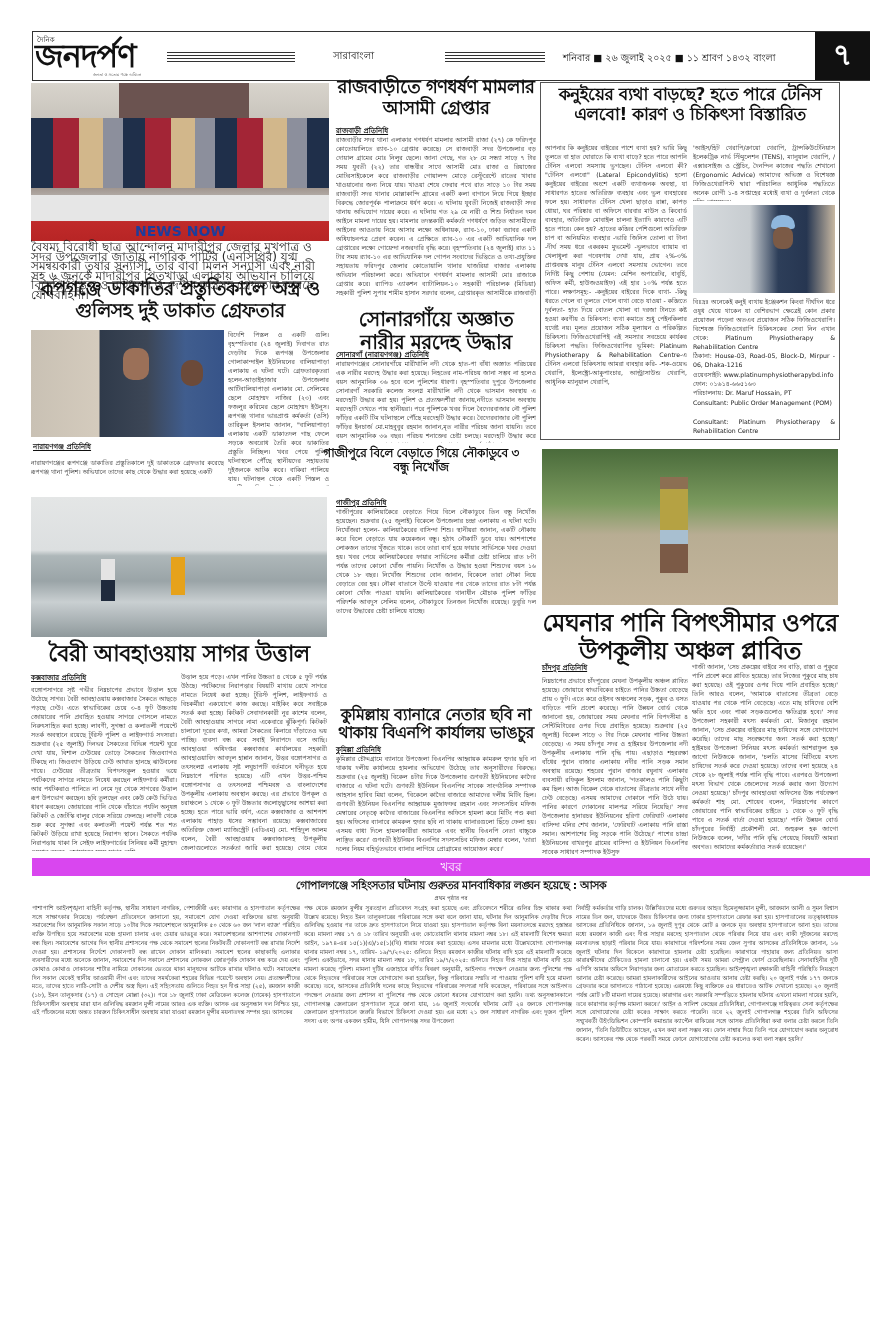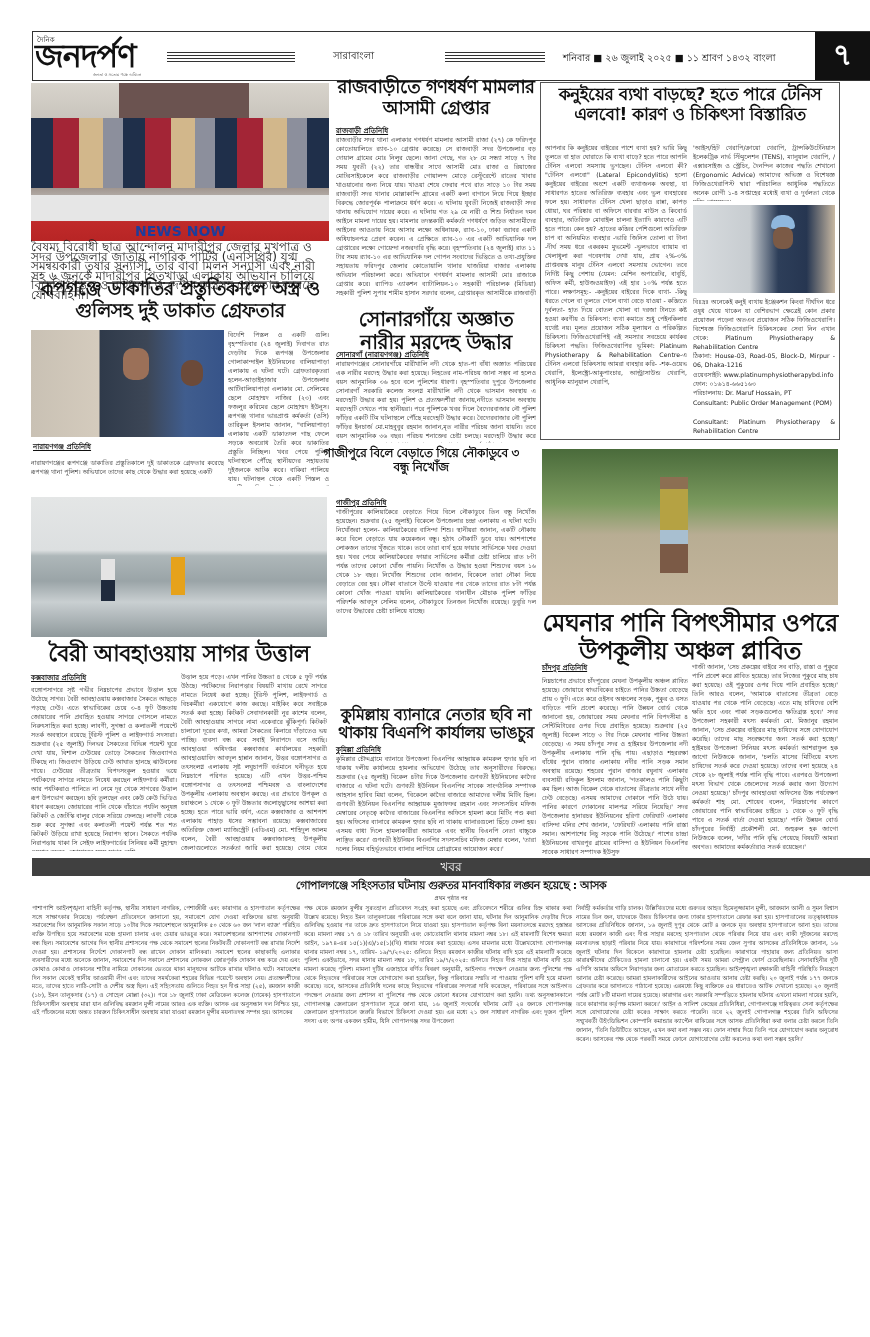--- a/index.html
+++ b/index.html
@@ -11,21 +11,21 @@
 .logo-tag{left:60px;top:40px;font-size:4px;color:#333}
 .rules{height:14px;background:repeating-linear-gradient(#fff 0 2px,#333 2px 3px)}
 .section-name{left:300px;top:16px;font-size:10px}
 .dateline{left:530px;top:19px;font-size:9.5px}
 .pageno{right:0;top:0;width:55px;height:48px;background:#111;color:#fff;font-size:30px;font-weight:bold;display:flex;align-items:center;justify-content:center}
 .photo{background:#8a8a8a;overflow:hidden}
 .headline{font-family:"DejaVu Sans",sans-serif;text-align:center;line-height:1.15;font-weight:bold;letter-spacing:-0.5px}
 .byline{font-size:7px;font-weight:bold;text-decoration:underline}
 .body{font-size:6.2px;line-height:9px;text-align:justify;color:#222;overflow:hidden}
 .caption{font-size:12px;line-height:9.5px;color:#222}
-.khobor{left:32px;top:858px;width:838px;height:18px;background:#404040;color:#fff;text-align:center;font-size:12px;line-height:18px}
+.khobor{left:32px;top:858px;width:838px;height:18px;background:#d946ef;color:#fff;text-align:center;font-size:12px;line-height:18px}
 .box{border:1px solid #555}
 </style>
 </head>
 <body>
 
 <div class="abs masthead">
   <div class="abs logo-small">দৈনিক</div>
   <div class="abs logo-main">জনদর্পণ</div>
   <div class="abs logo-tag">জনতা ও সত্যের পক্ষে অবিচল</div>
   <div class="abs rules" style="left:134px;top:18px;width:128px"></div>

